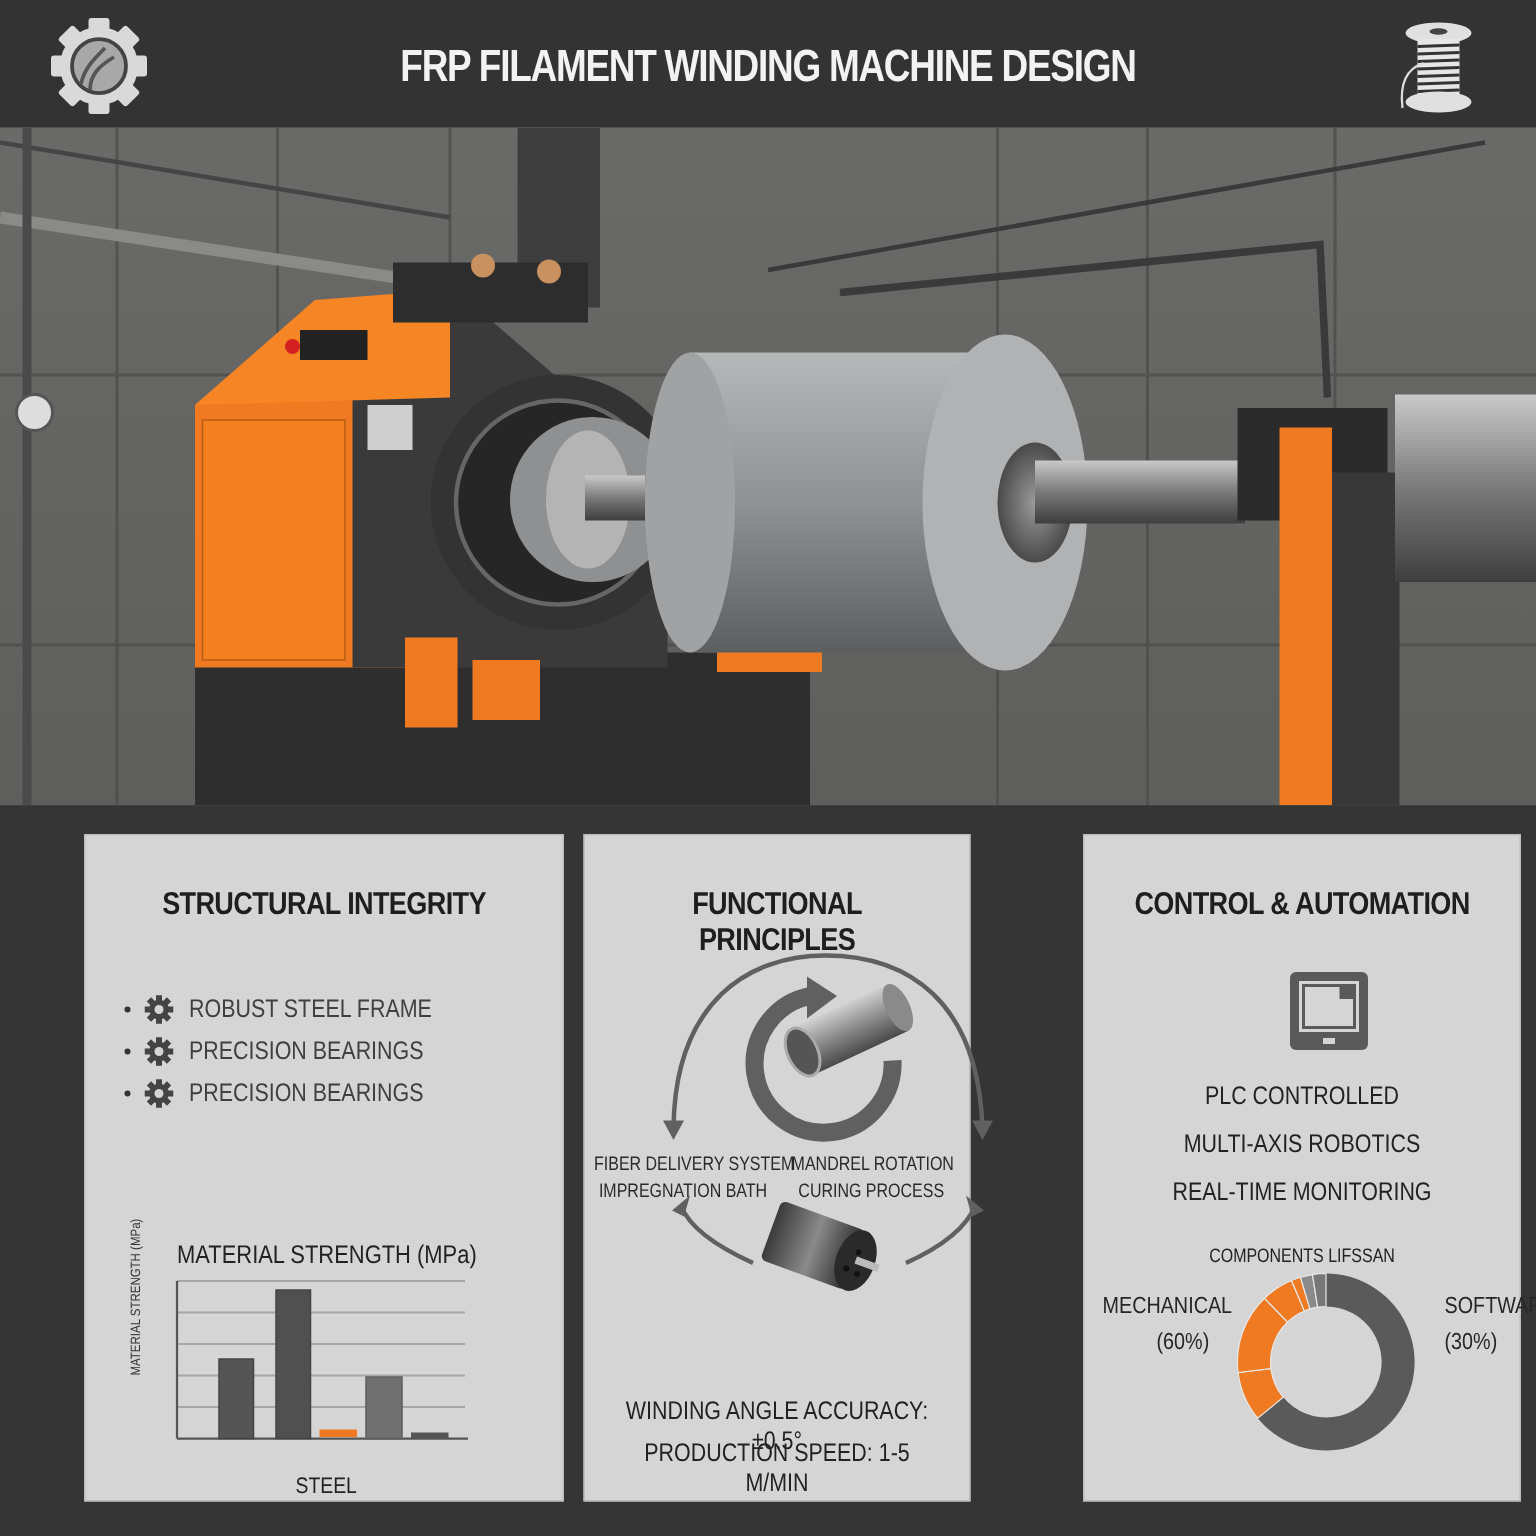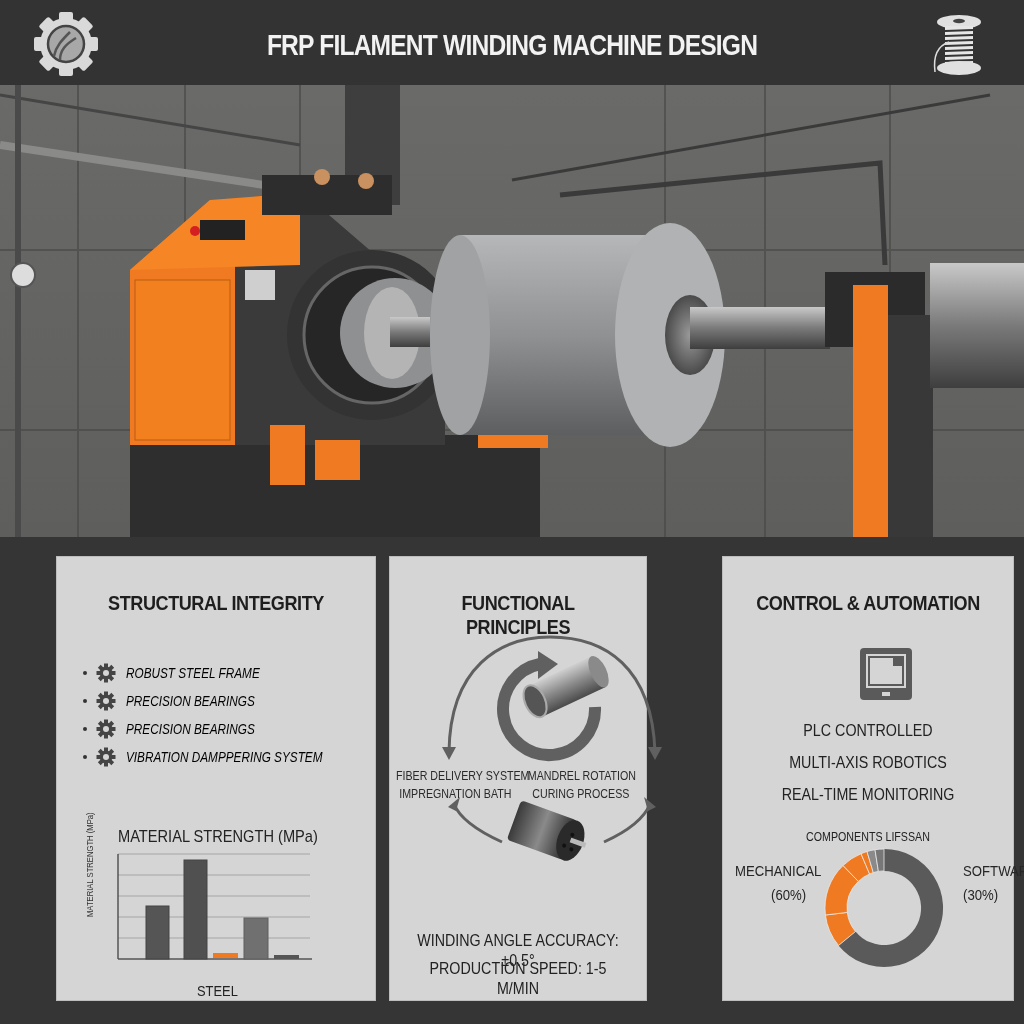--- a/index.html
+++ b/index.html
@@ -20,21 +20,21 @@
   .panels { position: absolute; left: 0; top: 537px; width: 1024px; height: 487px; background: #353535; }
   .panel { position: absolute; top: 19px; height: 445px; background: #d5d5d5; border: 1px solid #bdbdbd; margin-left: 37px; }
   .p1 { left: 19px; width: 320px; }
   .p2 { left: 352px; width: 258px; }
   .p3 { left: 685px; width: 292px; }
 
   .ptitle { position: absolute; left: 0; right: 0; top: 34px; text-align: center; color: #1e1e1e;
     font-weight: bold; font-size: 21px; letter-spacing: -0.5px; transform: scaleX(0.86); }
 
   .feat-list { position: absolute; left: 26px; top: 102px; }
-  .feat { height: 28px; display: flex; align-items: center; color: #000000; font-size: 14px; font-style: italic; }
+  .feat { height: 28px; display: flex; align-items: center; color: #404040; font-size: 17px; }
   .feat .bullet { width: 4px; height: 4px; border-radius: 50%; background: #333; margin-right: 9px; }
   .feat .gear { width: 20px; height: 20px; margin-right: 10px; }
   .feat .label { transform: scaleX(0.84); transform-origin: left; white-space: nowrap; }
 
   .chart-title { position: absolute; left: 61px; top: 270px; font-size: 17px; color: #222;
     transform: scaleX(0.86); transform-origin: left; white-space: nowrap; }
   .chart-ylabel { position: absolute; left: 28px; top: 360px; font-size: 9px; color: #333;
     transform: rotate(-90deg) scaleX(0.85); transform-origin: left top; white-space: nowrap; }
   .chart-svg { position: absolute; left: 0; top: 0; }
   .chart-xlabel { position: absolute; left: 140px; top: 425px; font-size: 15px; color: #222;
@@ -228,38 +228,20 @@
               <rect x="15.5" y="8" width="4" height="4"></rect>
               <rect x="8" y="0.5" width="4" height="4" transform="rotate(45 10 10)"></rect>
               <rect x="8" y="0.5" width="4" height="4" transform="rotate(-45 10 10)"></rect>
               <rect x="8" y="15.5" width="4" height="4" transform="rotate(45 10 10)"></rect>
               <rect x="8" y="15.5" width="4" height="4" transform="rotate(-45 10 10)"></rect>
             </g>
             <circle cx="10" cy="10" r="3" fill="#d5d5d5"></circle>
           </svg>
         <span class="label">PRECISION BEARINGS</span>
       </div>
-      <div class="feat">
-        <span class="bullet"></span>
-        <svg class="gear" viewBox="0 0 20 20">
-            <g fill="#444">
-              <circle cx="10" cy="10" r="6.5"></circle>
-              <rect x="8" y="0.5" width="4" height="4"></rect>
-              <rect x="8" y="15.5" width="4" height="4"></rect>
-              <rect x="0.5" y="8" width="4" height="4"></rect>
-              <rect x="15.5" y="8" width="4" height="4"></rect>
-              <rect x="8" y="0.5" width="4" height="4" transform="rotate(45 10 10)"></rect>
-              <rect x="8" y="0.5" width="4" height="4" transform="rotate(-45 10 10)"></rect>
-              <rect x="8" y="15.5" width="4" height="4" transform="rotate(45 10 10)"></rect>
-              <rect x="8" y="15.5" width="4" height="4" transform="rotate(-45 10 10)"></rect>
-            </g>
-            <circle cx="10" cy="10" r="3" fill="#d5d5d5"></circle>
-          </svg>
-        <span class="label">VIBRATION DAMPPERING SYSTEM</span>
-      </div>
     </div>
 
     <div class="chart-title">MATERIAL STRENGTH (MPa)</div>
     <svg class="chart-svg" width="320" height="445">
       <g stroke="#a6a6a6" stroke-width="1.2">
         <line x1="61" y1="297" x2="253" y2="297"></line>
         <line x1="61" y1="318" x2="253" y2="318"></line>
         <line x1="61" y1="339" x2="253" y2="339"></line>
         <line x1="61" y1="360" x2="253" y2="360"></line>
         <line x1="61" y1="381" x2="253" y2="381"></line>

